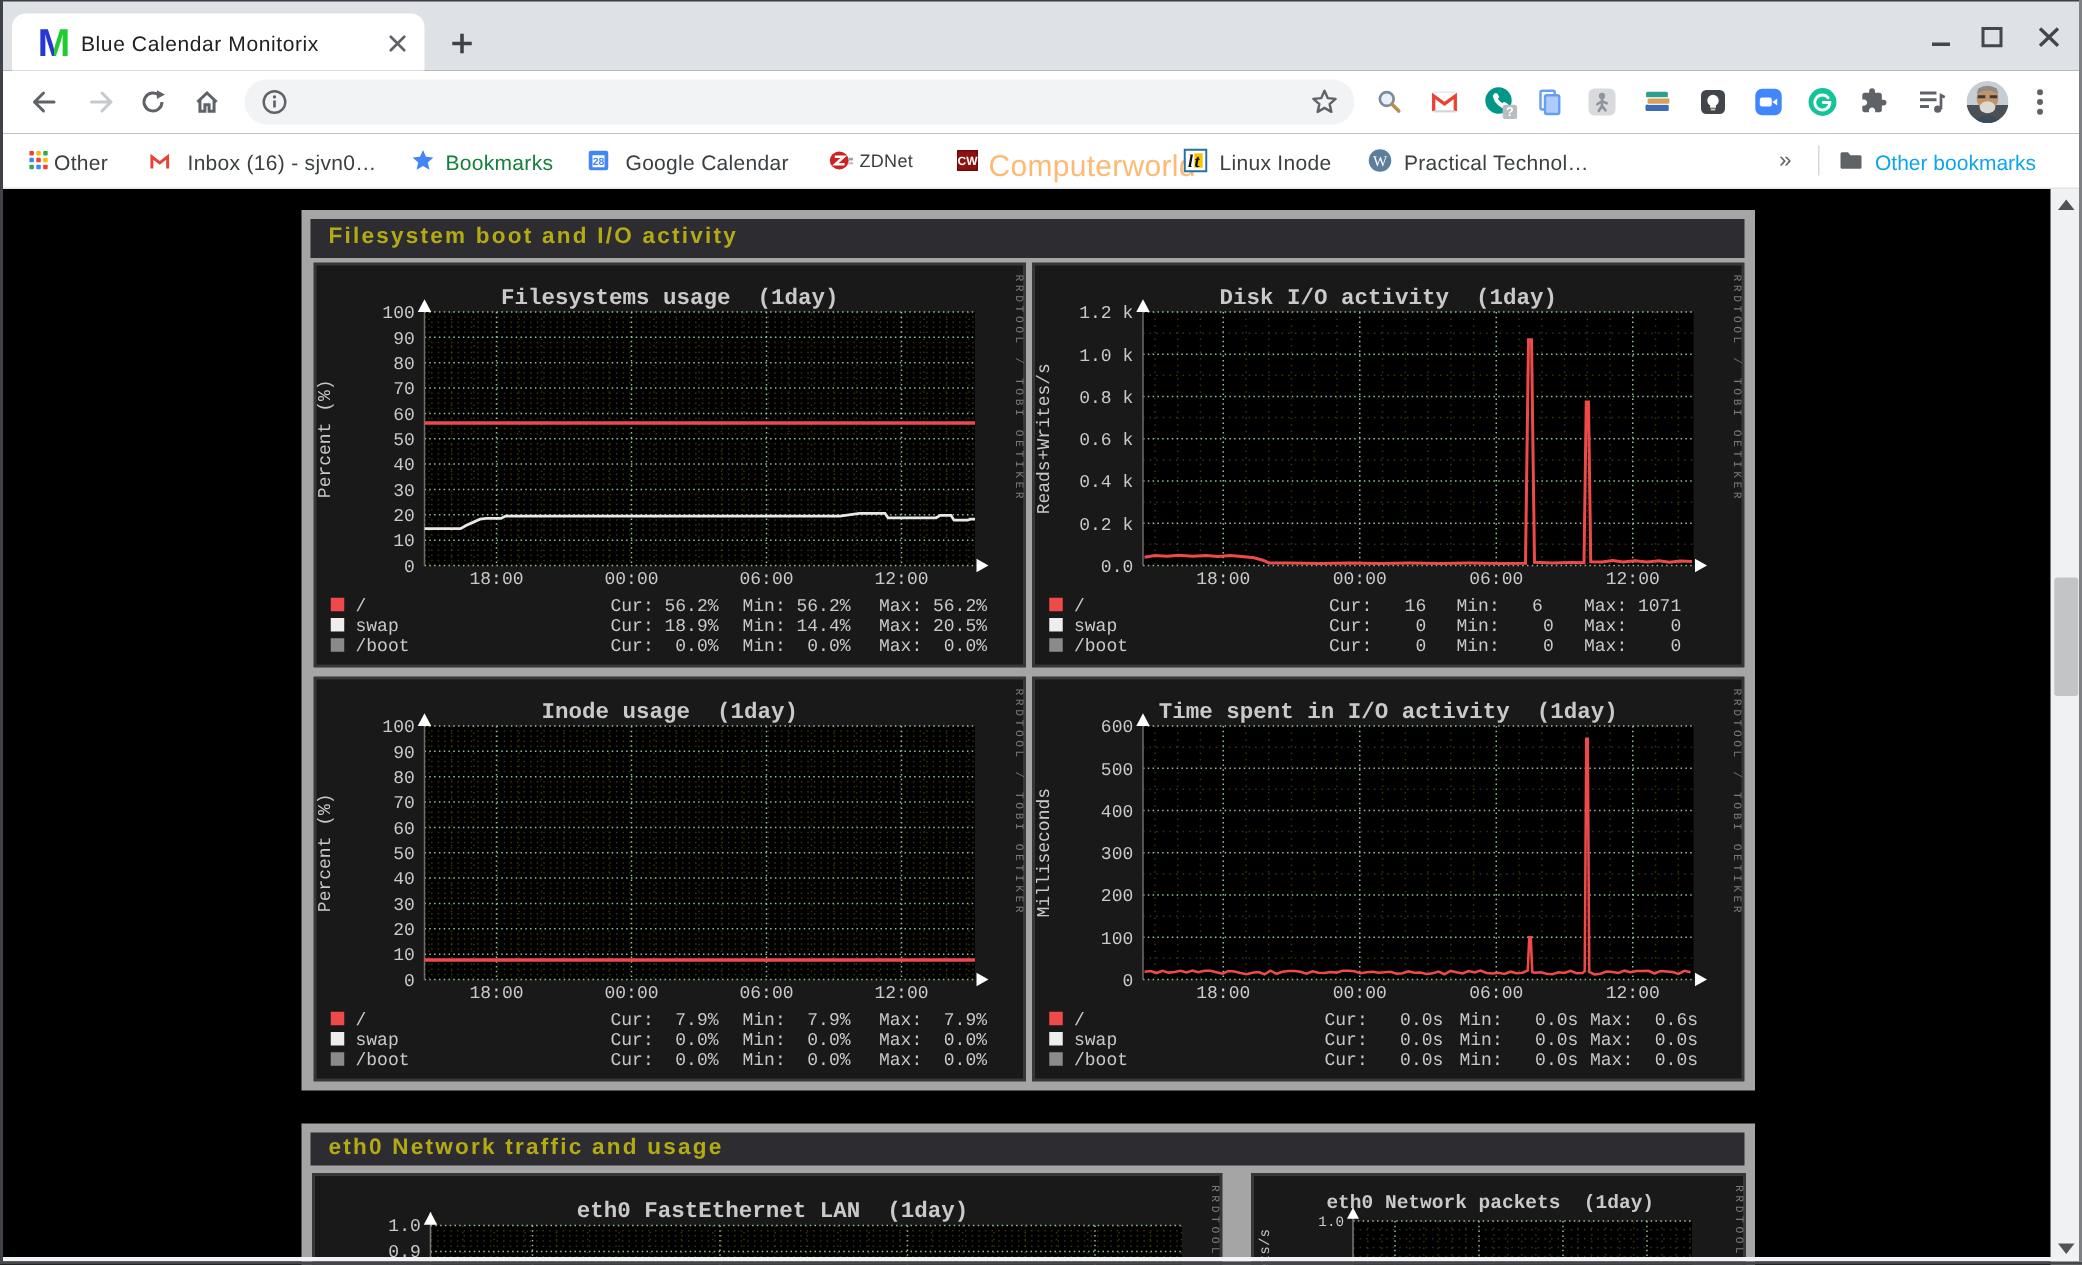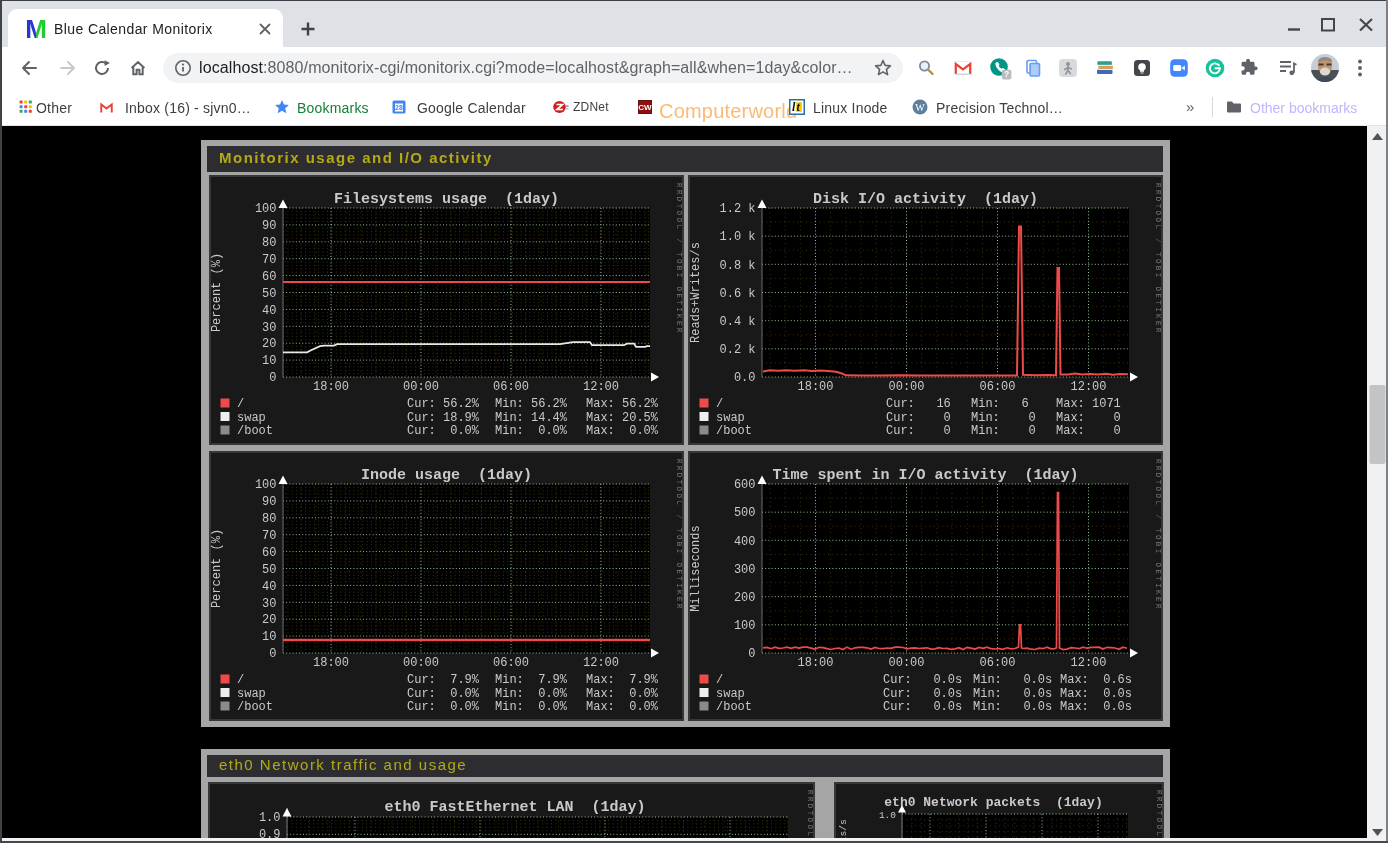--- a/index.html
+++ b/index.html
@@ -44,21 +44,20 @@
     </svg>
     <svg class="abs" style="left:129px;top:59px" width="18" height="18" viewBox="0 0 18 18">
 <path d="M2.6 9 L9 3 L15.4 9 M4.3 7.6 V15.2 H7.6 V10.8 H10.4 V15.2 H13.7 V7.6" stroke="#5f6368" stroke-width="2" fill="none" stroke-linejoin="miter" stroke-linecap="butt"></path>
     </svg>
     <div class="abs" style="left:163px;top:53px;width:740px;height:30px;background:#f1f3f4;border-radius:15px"></div>
     <svg class="abs" style="left:174px;top:59px" width="18" height="18" viewBox="0 0 18 18">
 <circle cx="9" cy="9" r="7.2" fill="none" stroke="#5f6368" stroke-width="1.6"></circle>
 <path d="M9 8 V12.6" stroke="#5f6368" stroke-width="1.8"></path>
       <circle cx="9" cy="5.6" r="1.1" fill="#5f6368"></circle>
     </svg>
-    <div class="abs" style="left:199px;top:59px;font-size:16px;letter-spacing:0.1px;white-space:nowrap;color:#202124">localhost<span style="color:#5f6368">:8080/monitorix-cgi/monitorix.cgi?mode=localhost&amp;graph=all&amp;when=1day&amp;color…</span></div>
     <svg class="abs" style="left:874px;top:59px" width="18" height="18" viewBox="0 0 18 18">
       <path d="M9.00 1.50 L11.12 6.39 L16.42 6.89 L12.42 10.41 L13.58 15.61 L9.00 12.90 L4.42 15.61 L5.58 10.41 L1.58 6.89 L6.88 6.39 Z" fill="none" stroke="#5f6368" stroke-width="1.6" stroke-linejoin="round"></path>
     </svg>
     <svg class="abs" style="left:916px;top:58px" width="20" height="20" viewBox="0 0 20 20">
 <circle cx="8.5" cy="8" r="4.6" fill="#e8f0fe" stroke="#7d8a99" stroke-width="1.8"></circle>
 <path d="M12 11.5 L16.5 16" stroke="#b98c52" stroke-width="2.4" stroke-linecap="round"></path>
     </svg>
     <svg class="abs" style="left:953px;top:58px" width="20" height="20" viewBox="0 0 20 20">
 <rect x="2" y="3.5" width="16" height="13" rx="1" fill="#fff" stroke="#e8eaed" stroke-width="1"></rect>
 <path d="M2.8 16 V6 L10 11.3 L17.2 6 V16" stroke="#ea4335" stroke-width="2.2" fill="none"></path>
@@ -173,34 +172,34 @@
 <rect x="0.75" y="0.75" width="14.5" height="14.5" fill="#fff" stroke="#2471a3" stroke-width="1.5"></rect>
 <rect x="7.2" y="3.2" width="5.6" height="9.6" fill="#f7c600"></rect>
 <text x="3" y="12" fill="#111" style="font-family:'Liberation Serif';font-size:12px;font-weight:bold;font-style:italic">l</text>
 <text x="7.4" y="12" fill="#111" style="font-family:'Liberation Serif';font-size:12px;font-weight:bold;font-style:italic">t</text>
       </svg></div>
     <div class="abs" style="left:813px;top:100px;font-size:14px;letter-spacing:0.2px;color:#3c4043;white-space:nowrap">Linux Inode</div>
     <div class="abs" style="left:912px;top:99px"><svg width="16" height="16" viewBox="0 0 16 16">
 <circle cx="8" cy="8" r="7.5" fill="#5d7f9e"></circle>
 <text x="8" y="11.5" text-anchor="middle" fill="#fff" style="font-family:'Liberation Serif';font-size:10px">W</text>
       </svg></div>
-    <div class="abs" style="left:936px;top:100px;font-size:14px;letter-spacing:0.2px;color:#3c4043;white-space:nowrap">Precision Technol…</div>
+    <div class="abs" style="left:936px;top:100px;font-size:14px;letter-spacing:0.2px;color:#3c4043;white-space:nowrap">Practical Technol…</div>
     <div class="abs" style="left:1186px;top:98px;font-size:15px;color:#5f6368">»</div>
     <div class="abs" style="left:1212px;top:97px;width:1px;height:20px;background:#d5d8dc"></div>
     <svg class="abs" style="left:1226px;top:100px" width="16" height="14" viewBox="0 0 16 14">
 <path d="M1 2.5 a1 1 0 0 1 1-1 h4 l1.6 2 h6.4 a1 1 0 0 1 1 1 v7 a1 1 0 0 1 -1 1 h-12 a1 1 0 0 1 -1-1 z" fill="#5f6368"></path>
     </svg>
-    <div class="abs" style="left:1250px;top:100px;font-size:14px;color:#c4b5fd">Other bookmarks</div>
+    <div class="abs" style="left:1250px;top:100px;font-size:14px;color:#0ea5e9">Other bookmarks</div>
     <div class="abs" style="left:0;top:125px;width:1388px;height:1px;background:#e2e4e7"></div>
     <div class="abs" style="left:201px;top:140px;width:969px;height:587px;background:#a5a5a5"></div>
     <div class="abs" style="left:207px;top:146px;width:956px;height:26px;background:#2d2d31"></div>
-    <div class="abs" style="left:219px;top:149px;font-size:15px;font-weight:bold;letter-spacing:1.5px;color:#b3aa14">Monitorix usage and I/O activity</div>
+    <div class="abs" style="left:219px;top:149px;font-size:15px;font-weight:bold;letter-spacing:1.5px;color:#b3aa14">Filesystem boot and I/O activity</div>
     <div class="abs" style="left:201px;top:749px;width:969px;height:94px;background:#a5a5a5"></div>
     <div class="abs" style="left:207px;top:755px;width:956px;height:22px;background:#2d2d31"></div>
-    <div class="abs" style="left:219px;top:756px;font-size:15px;font-weight:normal;letter-spacing:1.5px;color:#b3aa14">eth0 Network traffic and usage</div>
+    <div class="abs" style="left:219px;top:756px;font-size:15px;font-weight:bold;letter-spacing:1.5px;color:#b3aa14">eth0 Network traffic and usage</div>
     <svg style="position:absolute;left:209px;top:175px" width="475" height="270" viewBox="0 0 475 270">
       <rect x="0" y="0" width="475" height="270" fill="#191919"></rect>
       <rect x="1" y="1" width="473" height="268" fill="none" stroke="#373737" stroke-width="2"></rect>
       <rect x="74.0" y="33.0" width="367.0" height="169.0" fill="#000"></rect>
       <line x1="77.0" y1="33.0" x2="77.0" y2="202.0" stroke="#63631a" stroke-width="1.0" stroke-dasharray="1 3.4" opacity="0.55"></line>
       <line x1="92.0" y1="33.0" x2="92.0" y2="202.0" stroke="#63631a" stroke-width="1.0" stroke-dasharray="1 3.4" opacity="0.55"></line>
       <line x1="107.0" y1="33.0" x2="107.0" y2="202.0" stroke="#63631a" stroke-width="1.0" stroke-dasharray="1 3.4" opacity="0.55"></line>
       <line x1="137.0" y1="33.0" x2="137.0" y2="202.0" stroke="#63631a" stroke-width="1.0" stroke-dasharray="1 3.4" opacity="0.55"></line>
       <line x1="152.0" y1="33.0" x2="152.0" y2="202.0" stroke="#63631a" stroke-width="1.0" stroke-dasharray="1 3.4" opacity="0.55"></line>
       <line x1="167.0" y1="33.0" x2="167.0" y2="202.0" stroke="#63631a" stroke-width="1.0" stroke-dasharray="1 3.4" opacity="0.55"></line>

